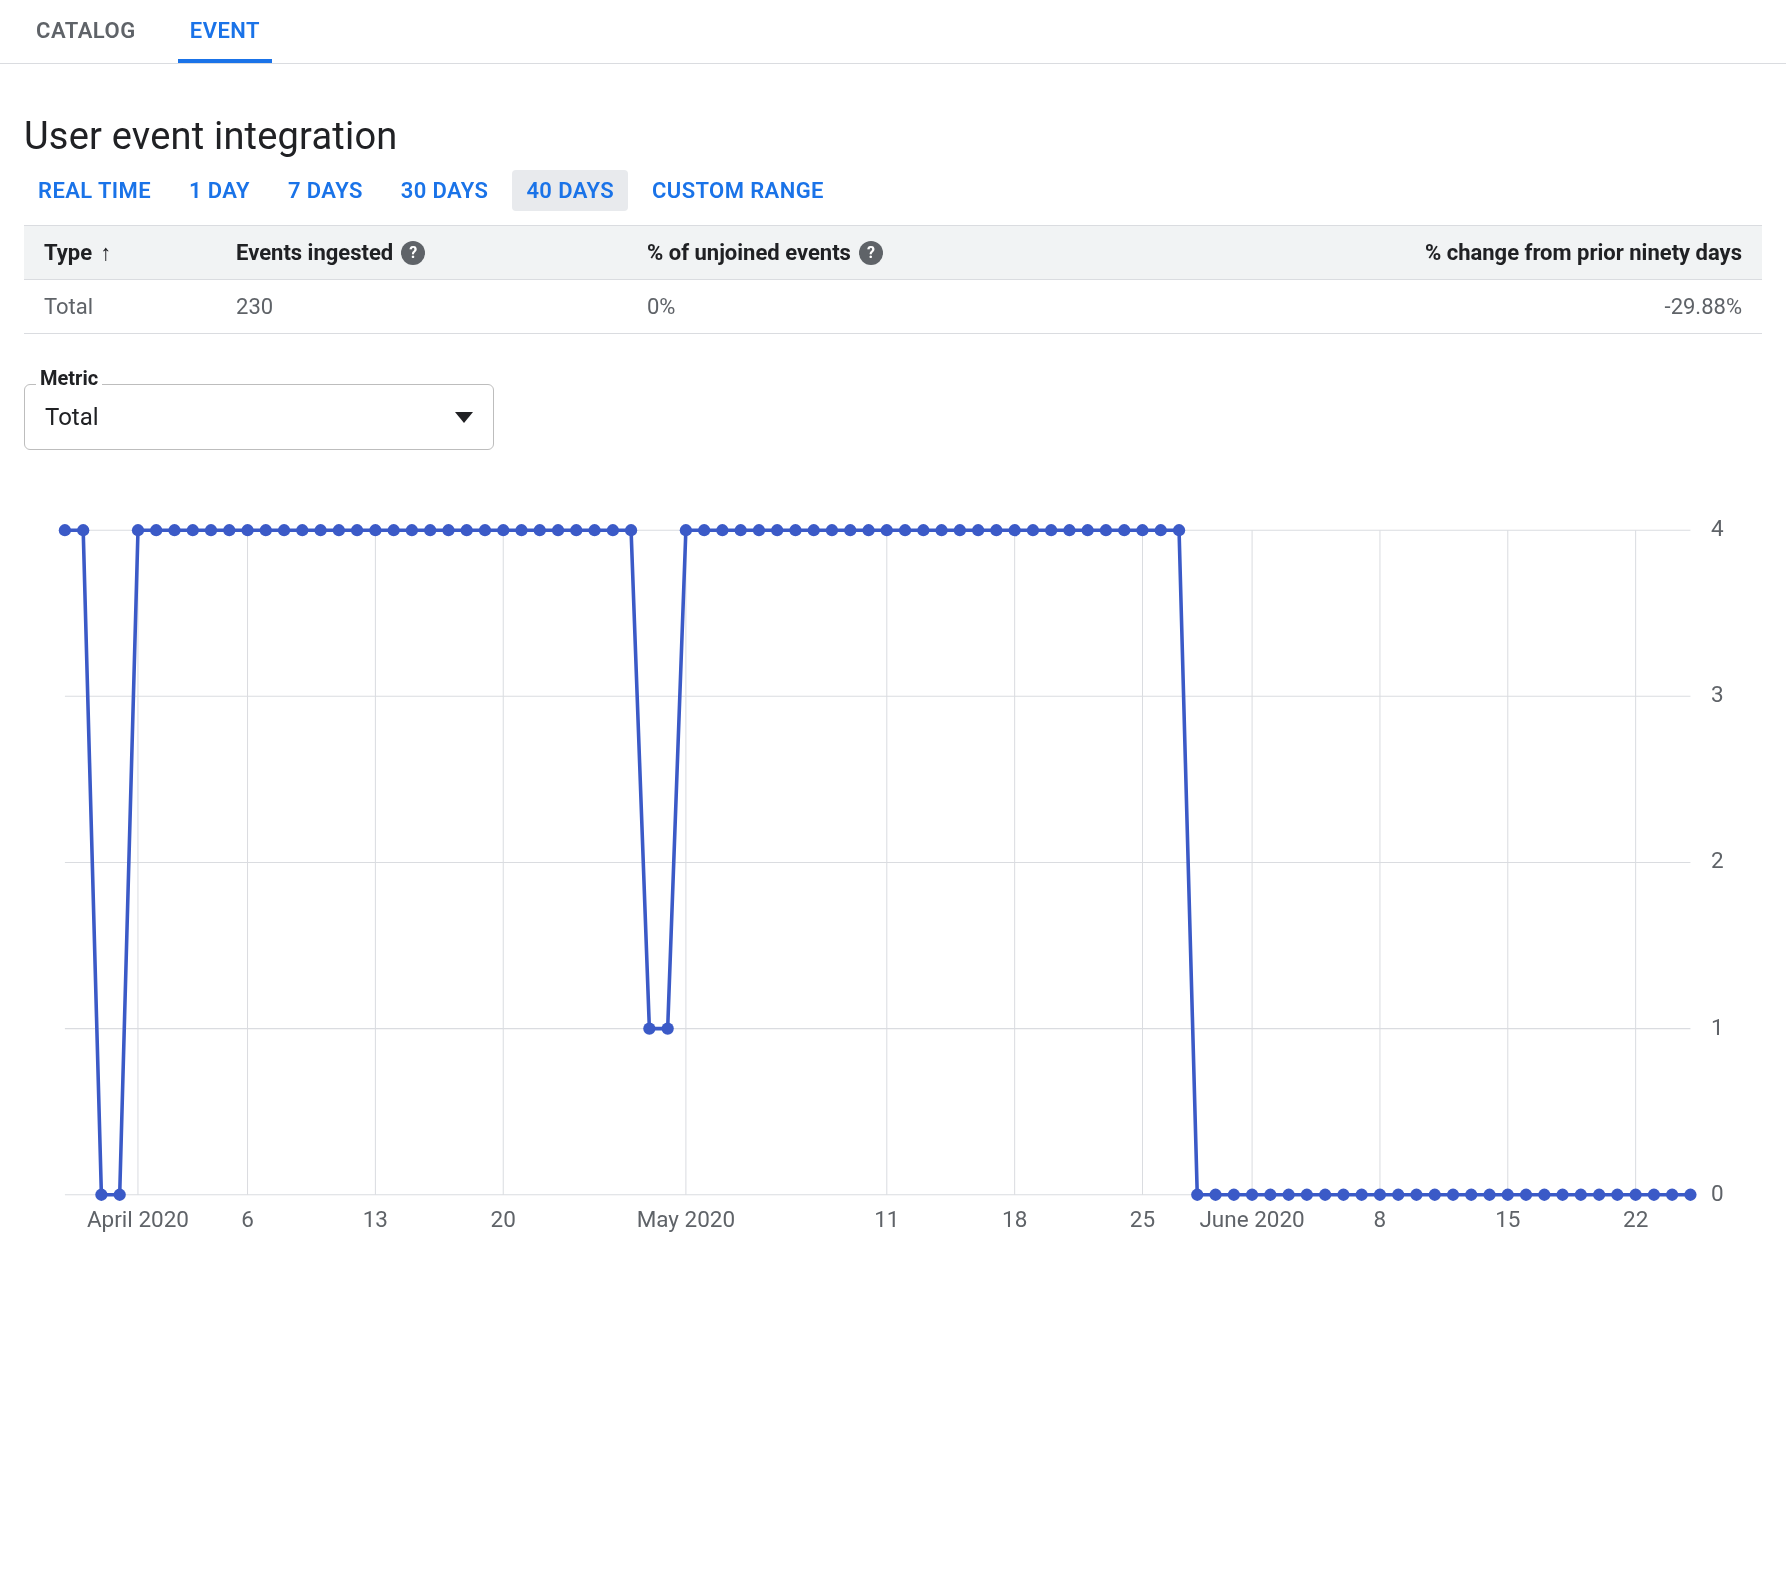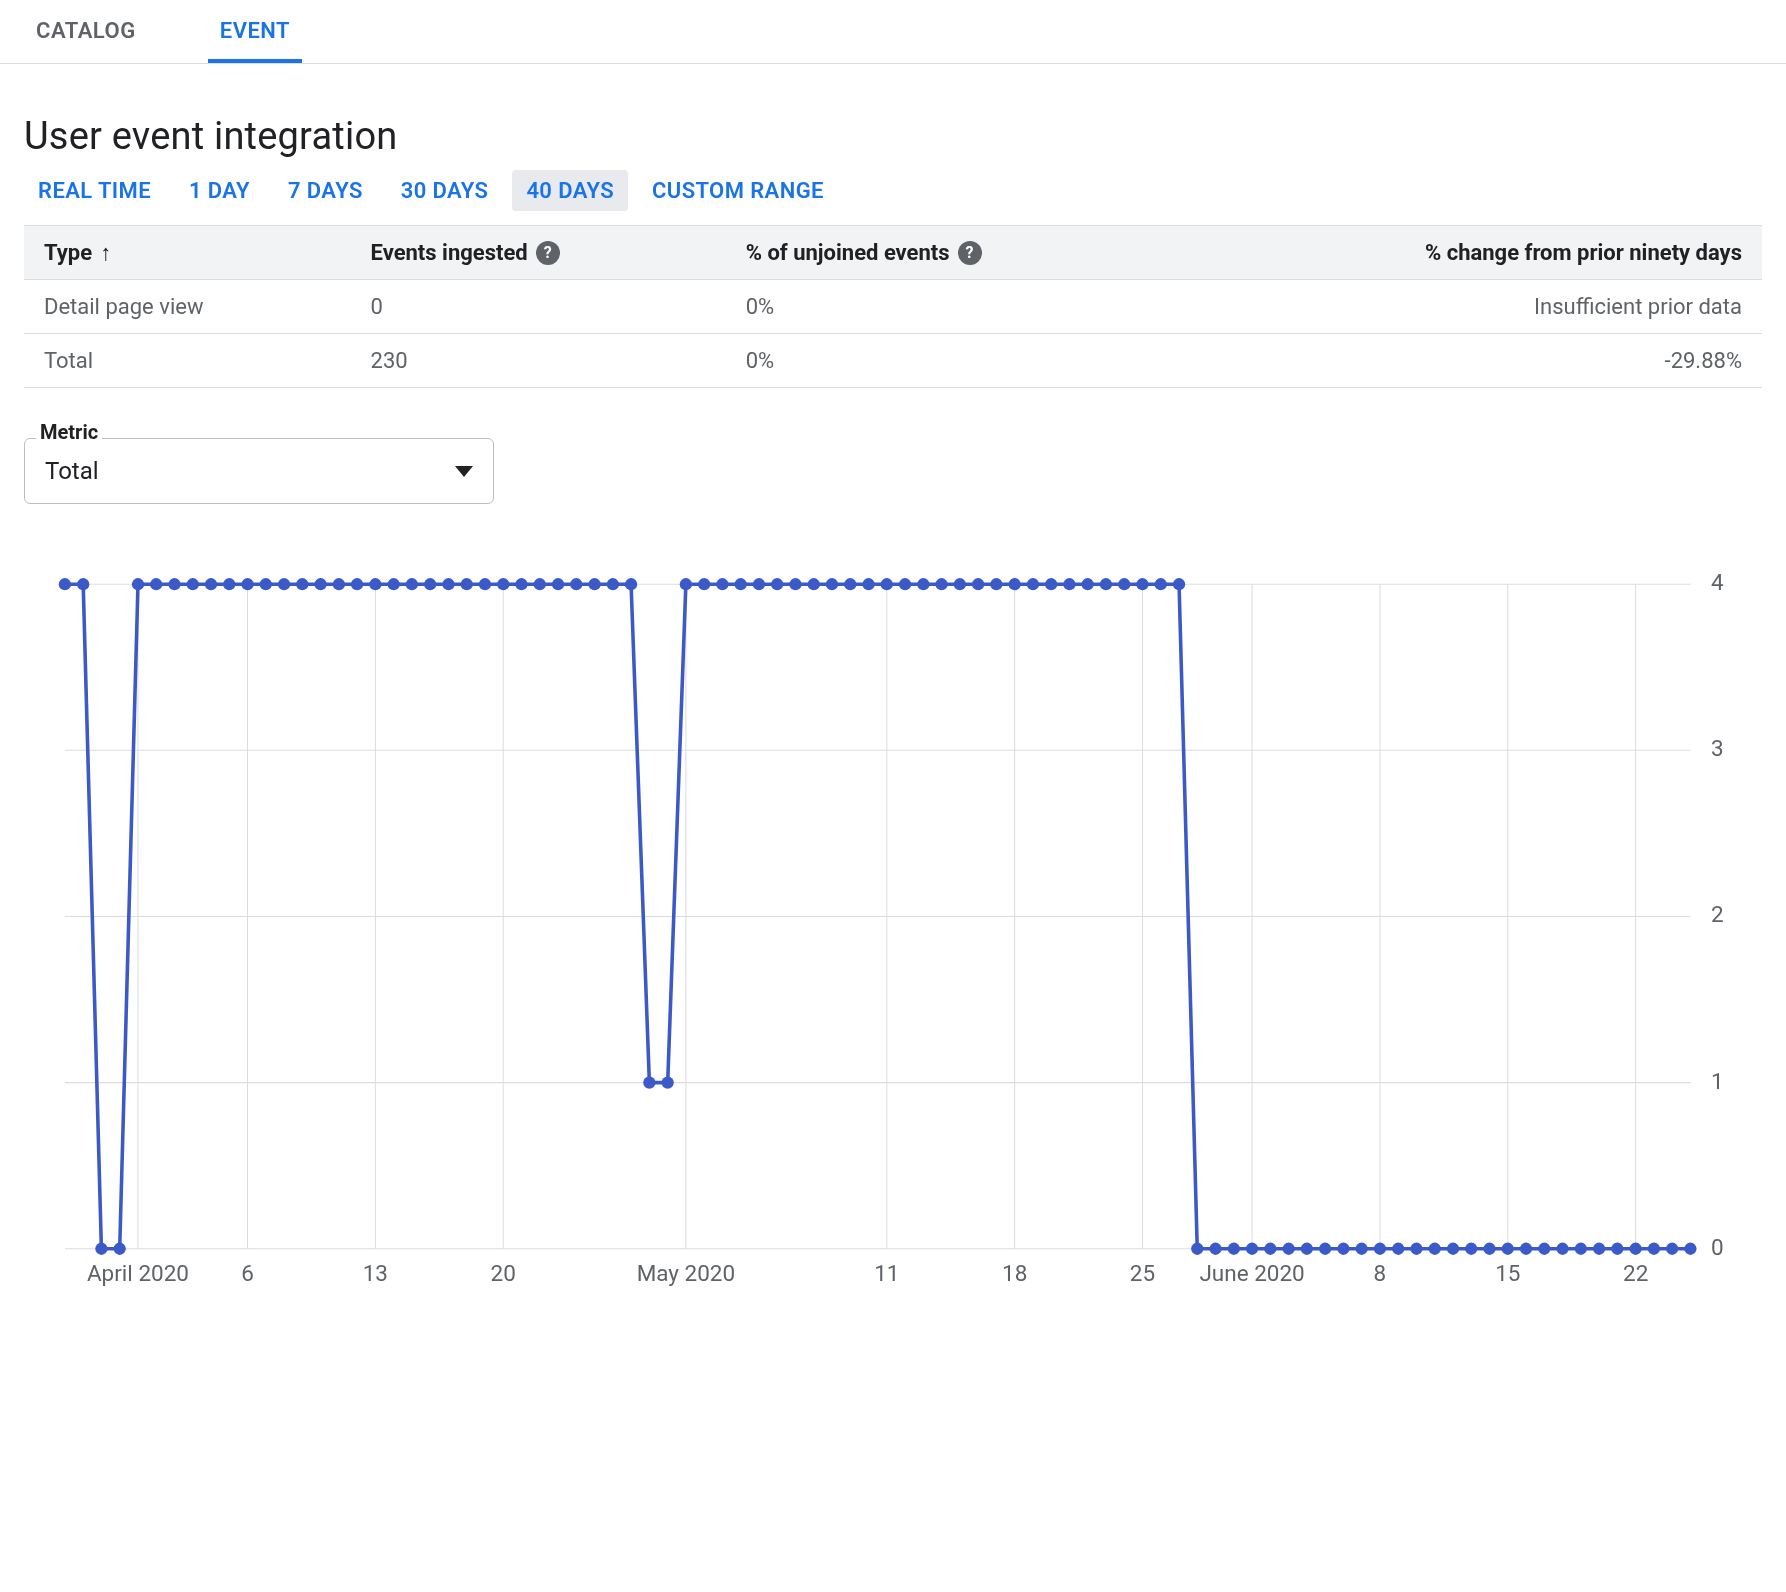--- a/index.html
+++ b/index.html
@@ -16,21 +16,21 @@
   body {
     margin: 0;
     font-family: "Google Sans", Roboto, Arial, sans-serif;
     color: var(--text);
     width: 1786px;
     background: #fff;
   }
   
   .tabs {
     display: flex;
-    gap: 60px;
+    gap: 30px;
     padding: 0 24px;
     border-bottom: 1px solid var(--border);
   }
   .tab {
     padding: 18px 12px 16px 12px;
     font-size: 22px;
     font-weight: 600;
     letter-spacing: 0.5px;
     color: var(--text-secondary);
     cursor: pointer;
@@ -218,26 +218,20 @@
             <span>% of unjoined events</span>
             <span class="help-icon">?</span>
           </span>
         </th>
         <th>
           <span>% change from prior ninety days</span>
         </th>
       </tr>
     </thead>
     <tbody id="table-body">
-        <tr>
-          <td>Detail page view</td>
-          <td>0</td>
-          <td>0%</td>
-          <td>Insufficient prior data</td>
-        </tr>
         <tr>
           <td>Total</td>
           <td>230</td>
           <td>0%</td>
           <td>-29.88%</td>
         </tr>
       </tbody>
   </table>
 
   <div class="metric-wrap">

